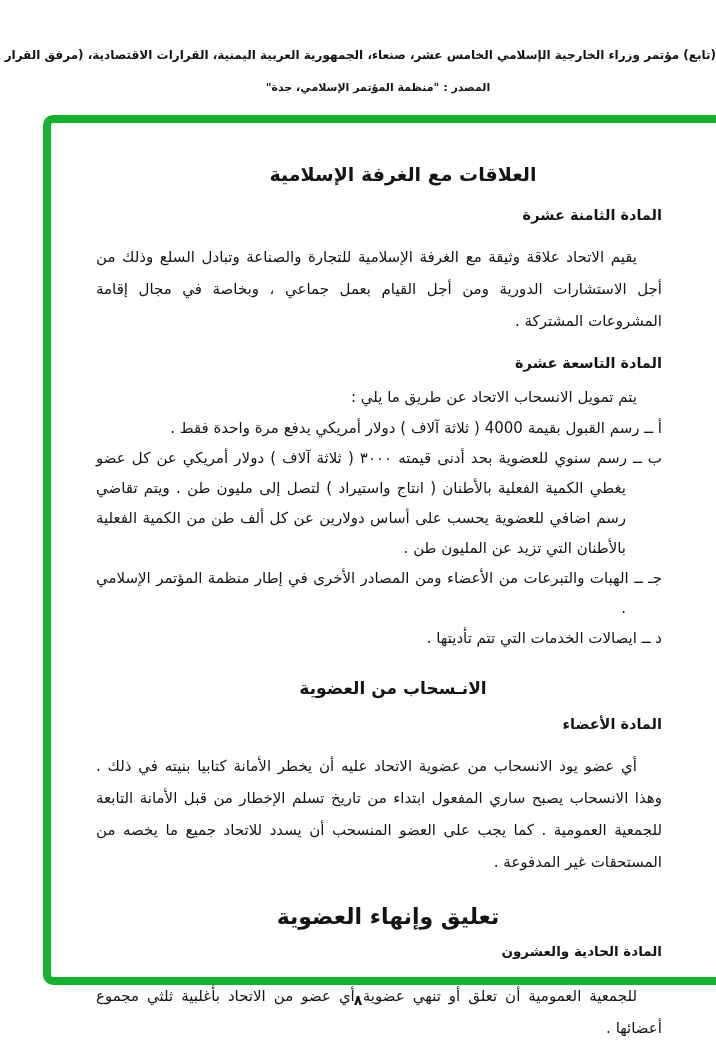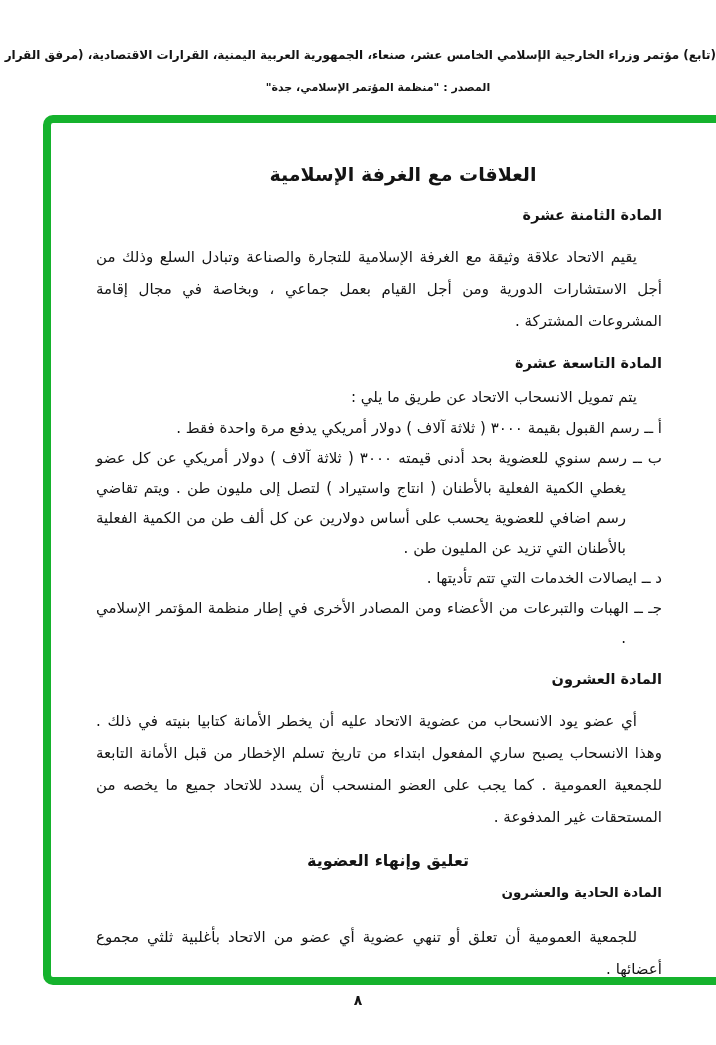--- a/index.html
+++ b/index.html
@@ -41,21 +41,21 @@
   .intro { margin-top:10px; }
   .list { margin:0; }
   .item {
     font-size:15px; line-height:30px; text-align:justify;
     padding-right:36px; text-indent:-36px;
   }
   .sec-title {
     font-size:17px; font-weight:bold; text-align:center;
     margin:25px 0 0; transform:translateX(14px);
   }
-  .sec-title.suspension { font-size:16px; margin-top:18px; transform:translateX(9px); }
+  .sec-title.suspension { font-size:22px; margin-top:26px; transform:translateX(9px); }
   .p20 { }
   .p21 { margin-top:21px; }
   .page-number {
     position:absolute; top:992px; left:0; right:0;
     text-align:center; font-size:14px; font-weight:bold;
   }
 </style>
 </head>
 <body>
 
@@ -67,28 +67,29 @@
 
     <h1 class="doc-title">العلاقات مع الغرفة الإسلامية</h1>
 
     <h2 class="art a18">المادة الثامنة عشرة</h2>
     <p class="body indent">يقيم الاتحاد علاقة وثيقة مع الغرفة الإسلامية للتجارة والصناعة وتبادل السلع وذلك من أجل الاستشارات الدورية ومن أجل القيام بعمل جماعي ، وبخاصة في مجال إقامة المشروعات المشتركة .</p>
 
     <h2 class="art a19">المادة التاسعة عشرة</h2>
     <p class="body indent intro">يتم تمويل الانسحاب الاتحاد عن طريق ما يلي :</p>
 
     <div class="list">
-      <div class="item"><span>أ ــ</span> <span>رسم القبول بقيمة ٣٠٠٠ ( ثلاثة آلاف ) دولار أمريكي يدفع مرة واحدة فقط .</span></div>
+      <div class="item"><span>أ ــ</span> <span>رسم القبول بقيمة 4000 ( ثلاثة آلاف ) دولار أمريكي يدفع مرة واحدة فقط .</span></div>
       <div class="item"><span>ب ــ</span> <span>رسم سنوي للعضوية بحد أدنى قيمته ٣٠٠٠ ( ثلاثة آلاف ) دولار أمريكي عن كل عضو يغطي الكمية الفعلية بالأطنان ( انتاج واستيراد ) لتصل إلى مليون طن . ويتم تقاضي رسم اضافي للعضوية يحسب على أساس دولارين عن كل ألف طن من الكمية الفعلية بالأطنان التي تزيد عن المليون طن .</span></div>
+      <div class="item"><span>جـ ــ</span> <span>الهبات والتبرعات من الأعضاء ومن المصادر الأخرى في إطار منظمة المؤتمر الإسلامي .</span></div>
       <div class="item"><span>د ــ</span> <span>ايصالات الخدمات التي تتم تأديتها .</span></div>
-      <div class="item"><span>جـ ــ</span> <span>الهبات والتبرعات من الأعضاء ومن المصادر الأخرى في إطار منظمة المؤتمر الإسلامي .</span></div>
     </div>
 
+    <h2 class="sec-title">الانـسحاب من العضوية</h2>
 
-    <h2 class="art a20">المادة العشرون</h2>
+    <h2 class="art a20">المادة الأعضاء</h2>
     <p class="body indent p20">أي عضو يود الانسحاب من عضوية الاتحاد عليه أن يخطر الأمانة كتابيا بنيته في ذلك . وهذا الانسحاب يصبح ساري المفعول ابتداء من تاريخ تسلم الإخطار من قبل الأمانة التابعة للجمعية العمومية . كما يجب على العضو المنسحب أن يسدد للاتحاد جميع ما يخصه من المستحقات غير المدفوعة .</p>
 
     <h2 class="sec-title suspension">تعليق وإنهاء العضوية</h2>
 
     <h2 class="art a21">المادة الحادية والعشرون</h2>
     <p class="body indent p21">للجمعية العمومية أن تعلق أو تنهي عضوية أي عضو من الاتحاد بأغلبية ثلثي مجموع أعضائها .</p>
 
   </div>
 </div>
 

